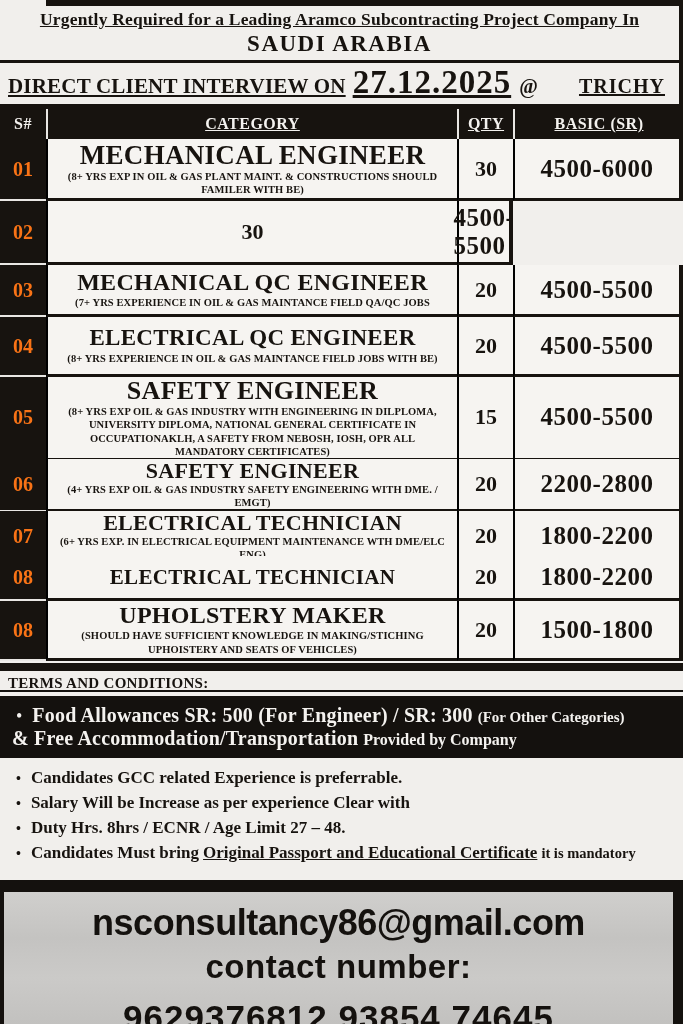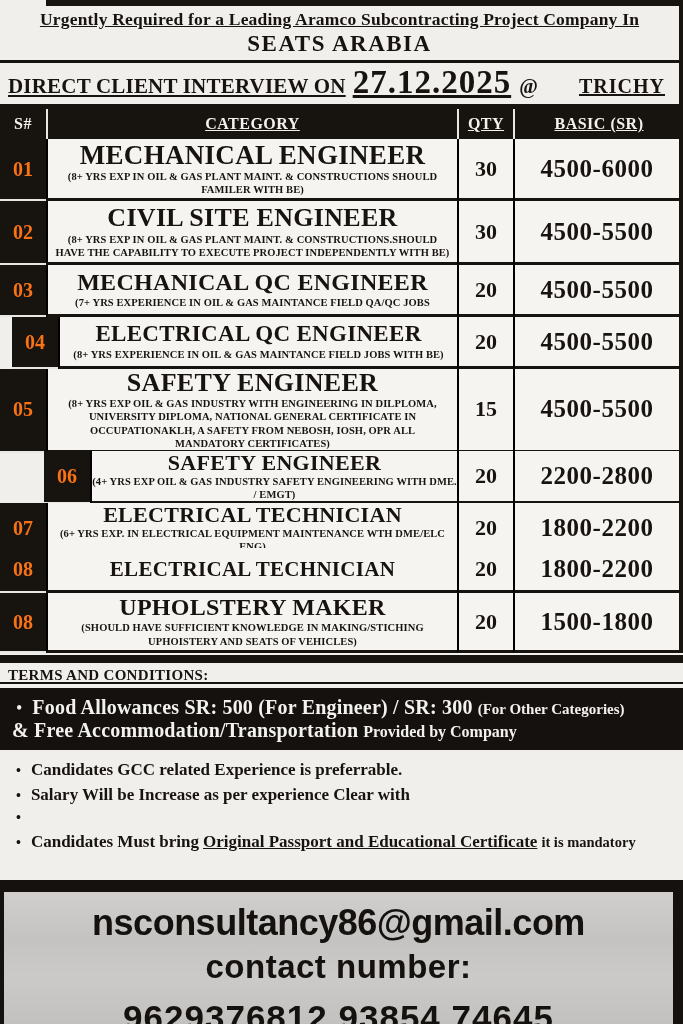--- a/index.html
+++ b/index.html
@@ -62,23 +62,23 @@
   .cat-detail{
     font-weight:bold; font-size:10.5px; line-height:1.25; text-align:center;
     max-width:395px; letter-spacing:.1px; margin-top:1px;
   }
   .cell-qty{ font-weight:bold; font-size:22px; }
   .cell-basic{ font-weight:bold; font-size:25px; letter-spacing:.5px; }
   
   .r0{ height:62px; } .r0 .cat-title{ font-size:27px; }
   .r1{ height:64px; } .r1 .cat-title{ font-size:26px; }
   .r2{ height:52px; } .r2 .cat-title{ font-size:24px; }
-  .r3{ height:52px;margin-left:12px; } .r3 .cat-title{ font-size:23px; }
+  .r3{ height:60px; } .r3 .cat-title{ font-size:23px; }
   .r4{ height:82px; } .r4 .cat-title{ font-size:26px; }
-  .r5{ height:52px;margin-left:44px; } .r5 .cat-title{ font-size:22px; }
+  .r5{ height:52px; } .r5 .cat-title{ font-size:22px; }
   .r6{ height:45px; } .r6 .cat-title{ font-size:22px; }
   .r7{ height:45px; } .r7 .cat-title{ font-size:21px; }
   .r8{ height:60px; } .r8 .cat-title{ font-size:24px; }
   .table-bottom-bar{ height:8px; background:#17130f; margin-top:2px; }
 
   
   .terms-heading{
     font-size:15px; font-weight:bold; padding:4px 0 2px 8px; letter-spacing:.3px;
   }
   .highlight-band{
@@ -123,21 +123,21 @@
 </style>
 </head>
 <body>
 
 <div class="poster">
 
   <div class="top-bar"></div>
 
   <div class="masthead">
     <div class="title1">Urgently Required for a Leading Aramco Subcontracting Project Company In</div>
-    <div class="title2">SEATS ARABIA</div>
+    <div class="title2">SAUDI ARABIA</div>
     <div class="interview-row">
       <span class="interview-label">DIRECT CLIENT INTERVIEW ON</span>
       <span class="interview-date">27.12.2025</span>
       <span class="interview-at">@</span>
       <span class="interview-city">TRICHY</span>
     </div>
   </div>
 
   <div class="jobs-table">
     <div class="trow thead">
@@ -152,24 +152,20 @@
       <div class="cell-cat">
         <div class="cat-title">MECHANICAL ENGINEER</div>
         <div class="cat-detail">(8+ YRS EXP IN OIL &amp; GAS PLANT MAINT. &amp; CONSTRUCTIONS  SHOULD FAMILER WITH BE)</div>
       </div>
       <div class="cell-qty">30</div>
       <div class="cell-basic">4500-6000</div>
     </div>
 
     <div class="trow r1">
       <div class="cell-sno">02</div>
-      <div class="cell-cat">
-        <div class="cat-title">CIVIL SITE ENGINEER</div>
-        <div class="cat-detail">(8+ YRS EXP IN OIL &amp; GAS PLANT MAINT. &amp; CONSTRUCTIONS.SHOULD HAVE THE CAPABILITY TO EXECUTE PROJECT INDEPENDENTLY WITH BE)</div>
-      </div>
       <div class="cell-qty">30</div>
       <div class="cell-basic">4500-5500</div>
     </div>
 
     <div class="trow r2">
       <div class="cell-sno">03</div>
       <div class="cell-cat">
         <div class="cat-title">MECHANICAL QC ENGINEER</div>
         <div class="cat-detail">(7+ YRS EXPERIENCE IN OIL &amp; GAS MAINTANCE FIELD QA/QC JOBS</div>
       </div>
@@ -257,20 +253,21 @@
     <li>
       <span class="dot">•</span>
       <span>Candidates GCC related Experience is preferrable.</span>
     </li>
     <li>
       <span class="dot">•</span>
       <span>Salary Will be Increase as per experience Clear with</span>
     </li>
     <li>
       <span class="dot">•</span>
+      <span>Duty Hrs. 8hrs / ECNR / Age Limit 27 – 48.</span>
     </li>
     <li>
       <span class="dot">•</span>
       <span>Candidates Must bring</span>
       <span class="b4-underline">Original Passport and Educational Certificate</span>
       <span class="b4-post">it is mandatory</span>
     </li>
   </ul>
 
   <div class="footer">

